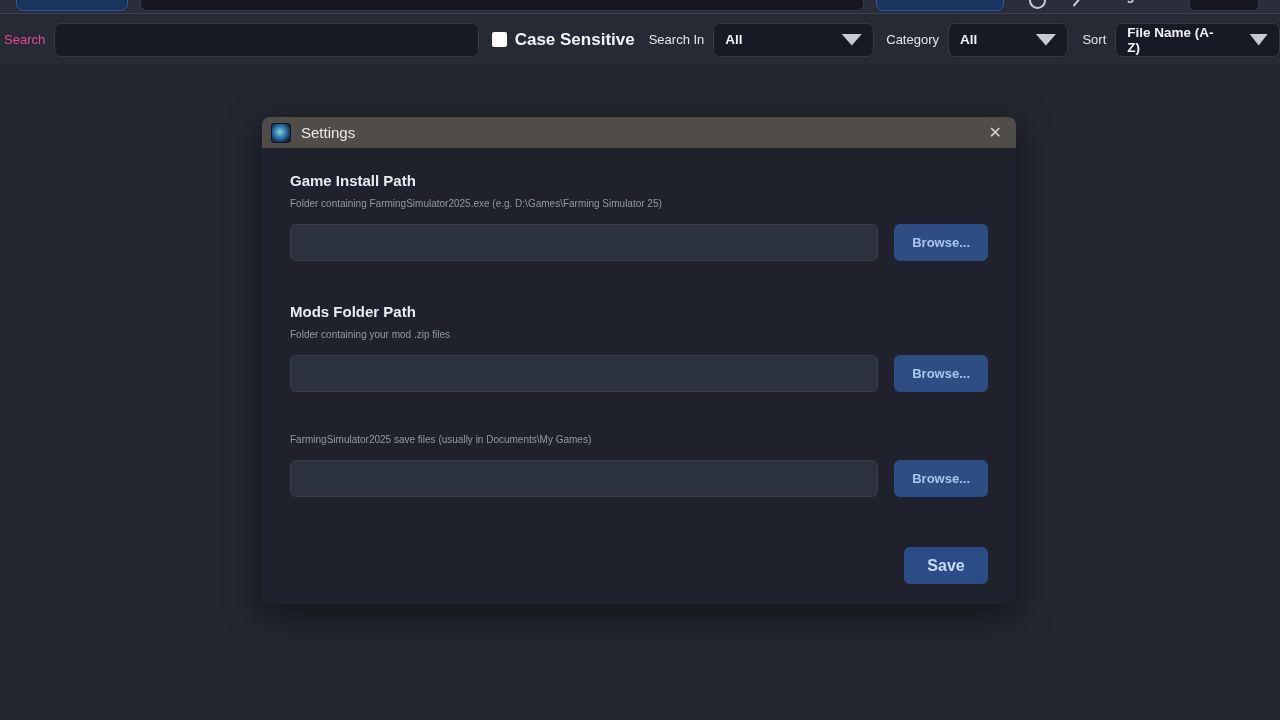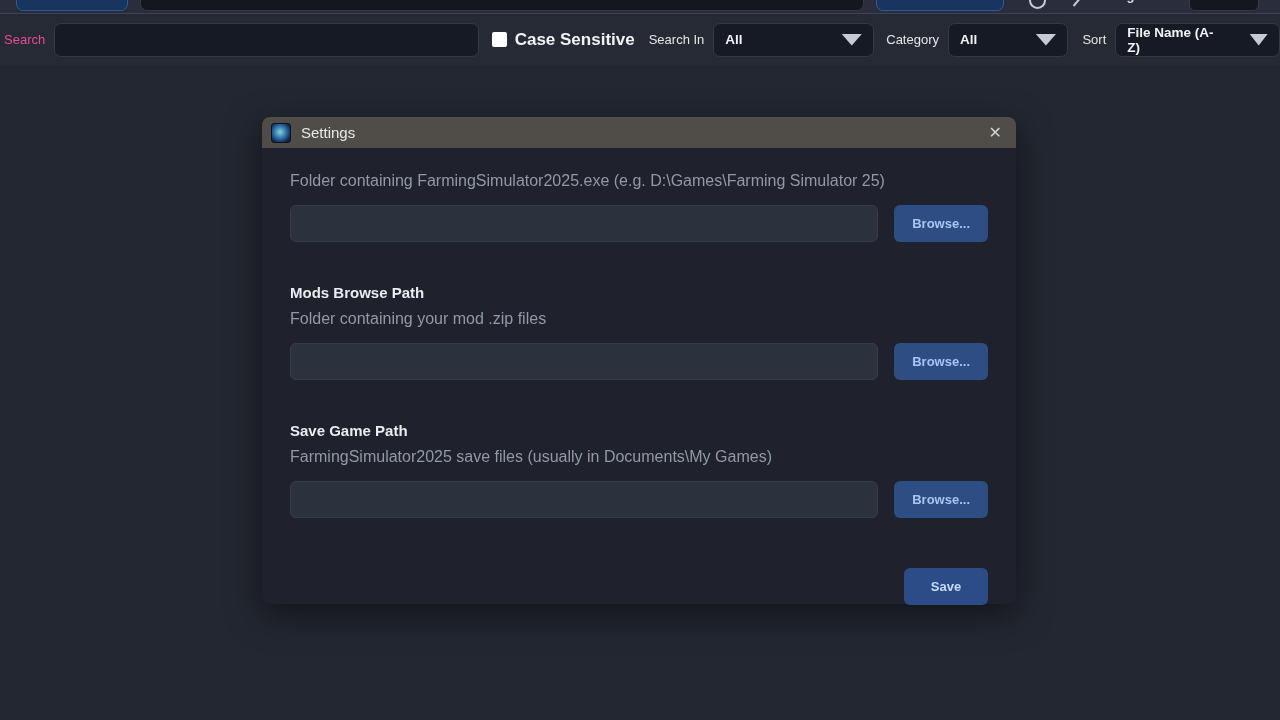--- a/index.html
+++ b/index.html
@@ -133,40 +133,40 @@
     display: inline-block;
   }
   .dlg-title { margin-left: 10px; font-size: 15px; color: #e9e9e9; }
   .dlg-close {
     margin-left: auto; font-size: 16px; color: #d2d2d2;
     cursor: pointer; line-height: 1;
   }
   .dlg-body { padding: 24px 28px 0 28px; }
   .section { margin-bottom: 42px; }
   .sec-heading { font-size: 15px; font-weight: 700; color: #eaecf0; margin-bottom: 9px; }
-  .sec-desc { font-size: 16px; color: #9199a6; margin-bottom: 15px; }
+  .sec-desc { font-size: 10px; color: #9199a6; margin-bottom: 15px; }
   .sec-row { display: flex; gap: 16px; }
   .path-input {
     flex: 1; height: 37px;
     background: #2c313e;
     border: 1px solid #373d4c;
     border-radius: 6px;
     color: #e8eaee; font-size: 13px; padding: 0 10px;
     outline: none;
   }
   .btn {
     height: 37px; border: none; border-radius: 6px;
     font-family: "Liberation Sans", sans-serif;
     font-size: 13px; font-weight: 700;
     cursor: pointer; white-space: nowrap;
   }
   .btn-blue   { background: #2e4d82; color: #a9c6f2; padding: 0 18px; }
   .btn-dark   { background: #2b303b; color: #e8eaee; padding: 0 16px; }
   .save-row { display: flex; justify-content: flex-end; margin-top: 50px; }
-  .btn-save { background: #2c4c87; color: #c6dbfa; width: 84px; font-size: 13px; }
+  .btn-save { background: #2c4c87; color: #c6dbfa; width: 84px; font-size: 16px; }
 </style>
 </head>
 <body>
 
 <div class="topbar">
   <button class="cutbtn btn-selectfolder">Select Folder</button>
   <input class="topinput" value="" style="">
   <button class="cutbtn btn-loadfiles">Load Files</button>
   <span class="circle-ic"></span>
   <span class="diag-ic"></span>
@@ -204,38 +204,38 @@
 
     <div class="dlg-titlebar">
       <span class="app-icon"></span>
       <span class="dlg-title">Settings</span>
       <span class="dlg-close">✕</span>
     </div>
 
     <div class="dlg-body">
 
       <div class="section">
+        <div class="sec-heading">Game Install Path</div>
         <div class="sec-desc">Folder containing FarmingSimulator2025.exe (e.g. D:\Games\Farming Simulator 25)</div>
         <div class="sec-row">
           <input class="path-input" value="" style="">
           <button class="btn btn-blue">Browse...</button>
         </div>
       </div>
 
       <div class="section">
-        <div class="sec-heading">Mods Browse Path</div>
+        <div class="sec-heading">Mods Folder Path</div>
         <div class="sec-desc">Folder containing your mod .zip files</div>
         <div class="sec-row">
           <input class="path-input" value="" style="">
           <button class="btn btn-blue">Browse...</button>
         </div>
       </div>
 
       <div class="section">
-        <div class="sec-heading">Save Game Path</div>
         <div class="sec-desc">FarmingSimulator2025 save files (usually in Documents\My Games)</div>
         <div class="sec-row">
           <input class="path-input" value="" style="">
           <button class="btn btn-blue">Browse...</button>
         </div>
       </div>
 
       <div class="save-row">
         <button class="btn btn-save">Save</button>
       </div>

